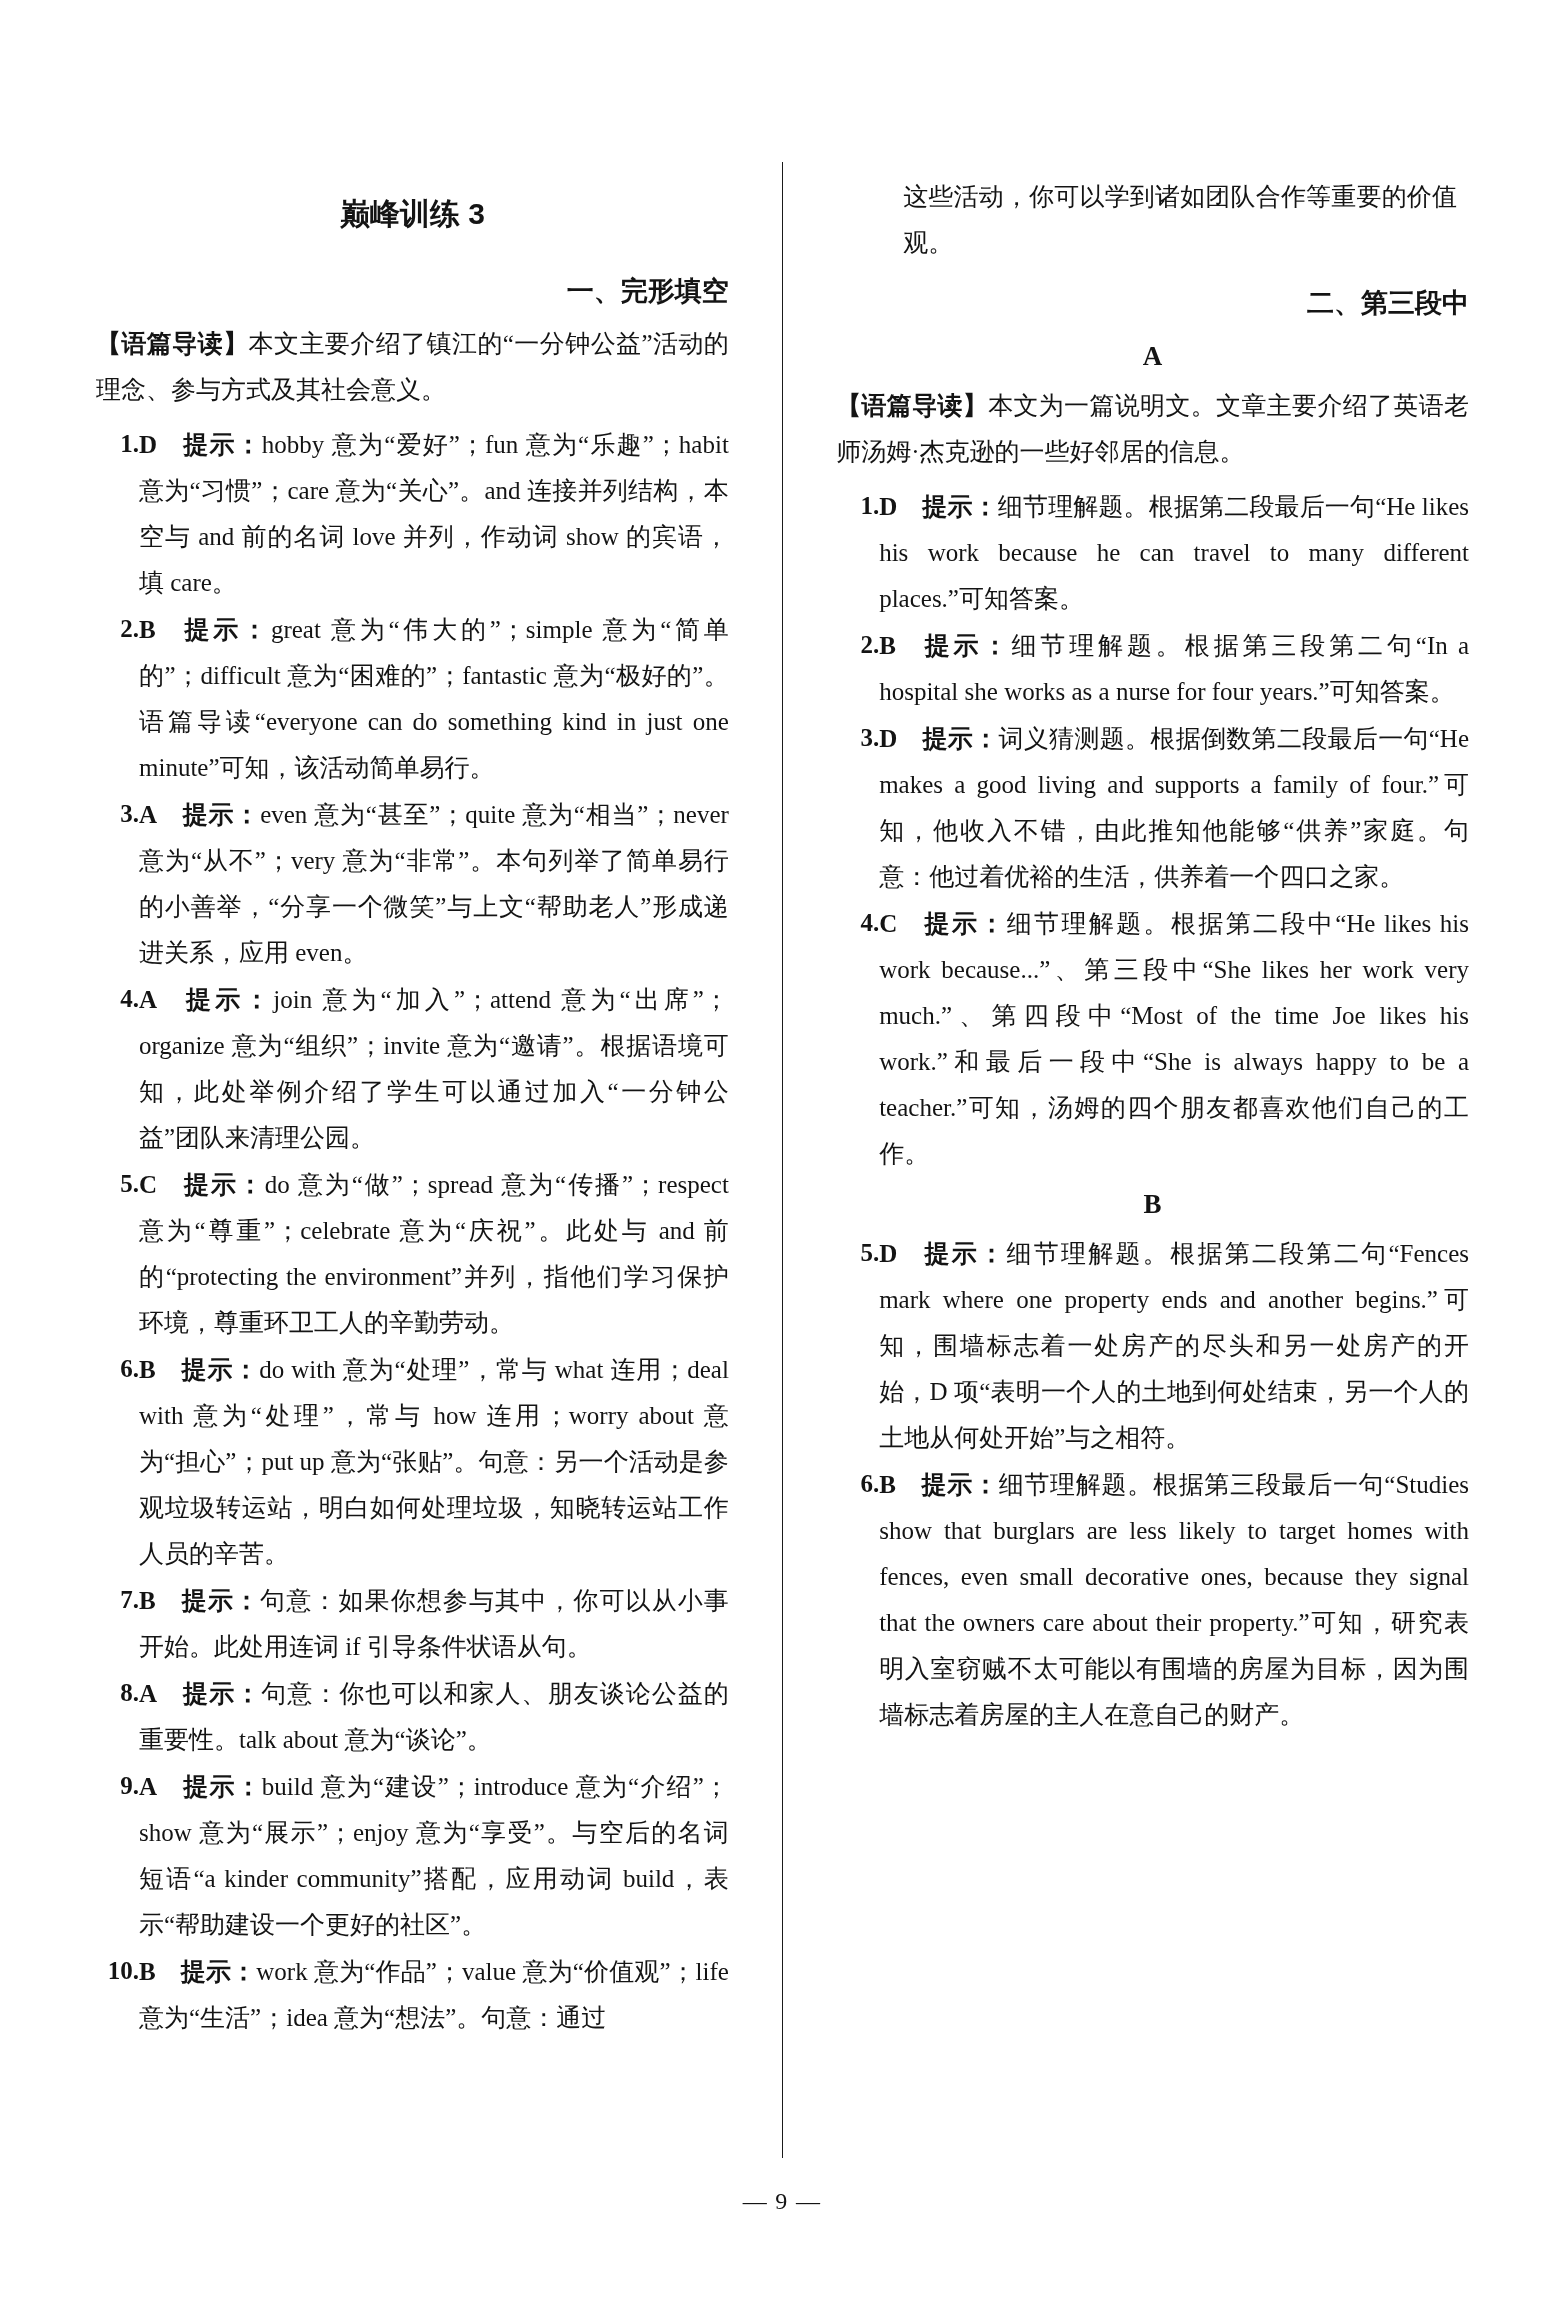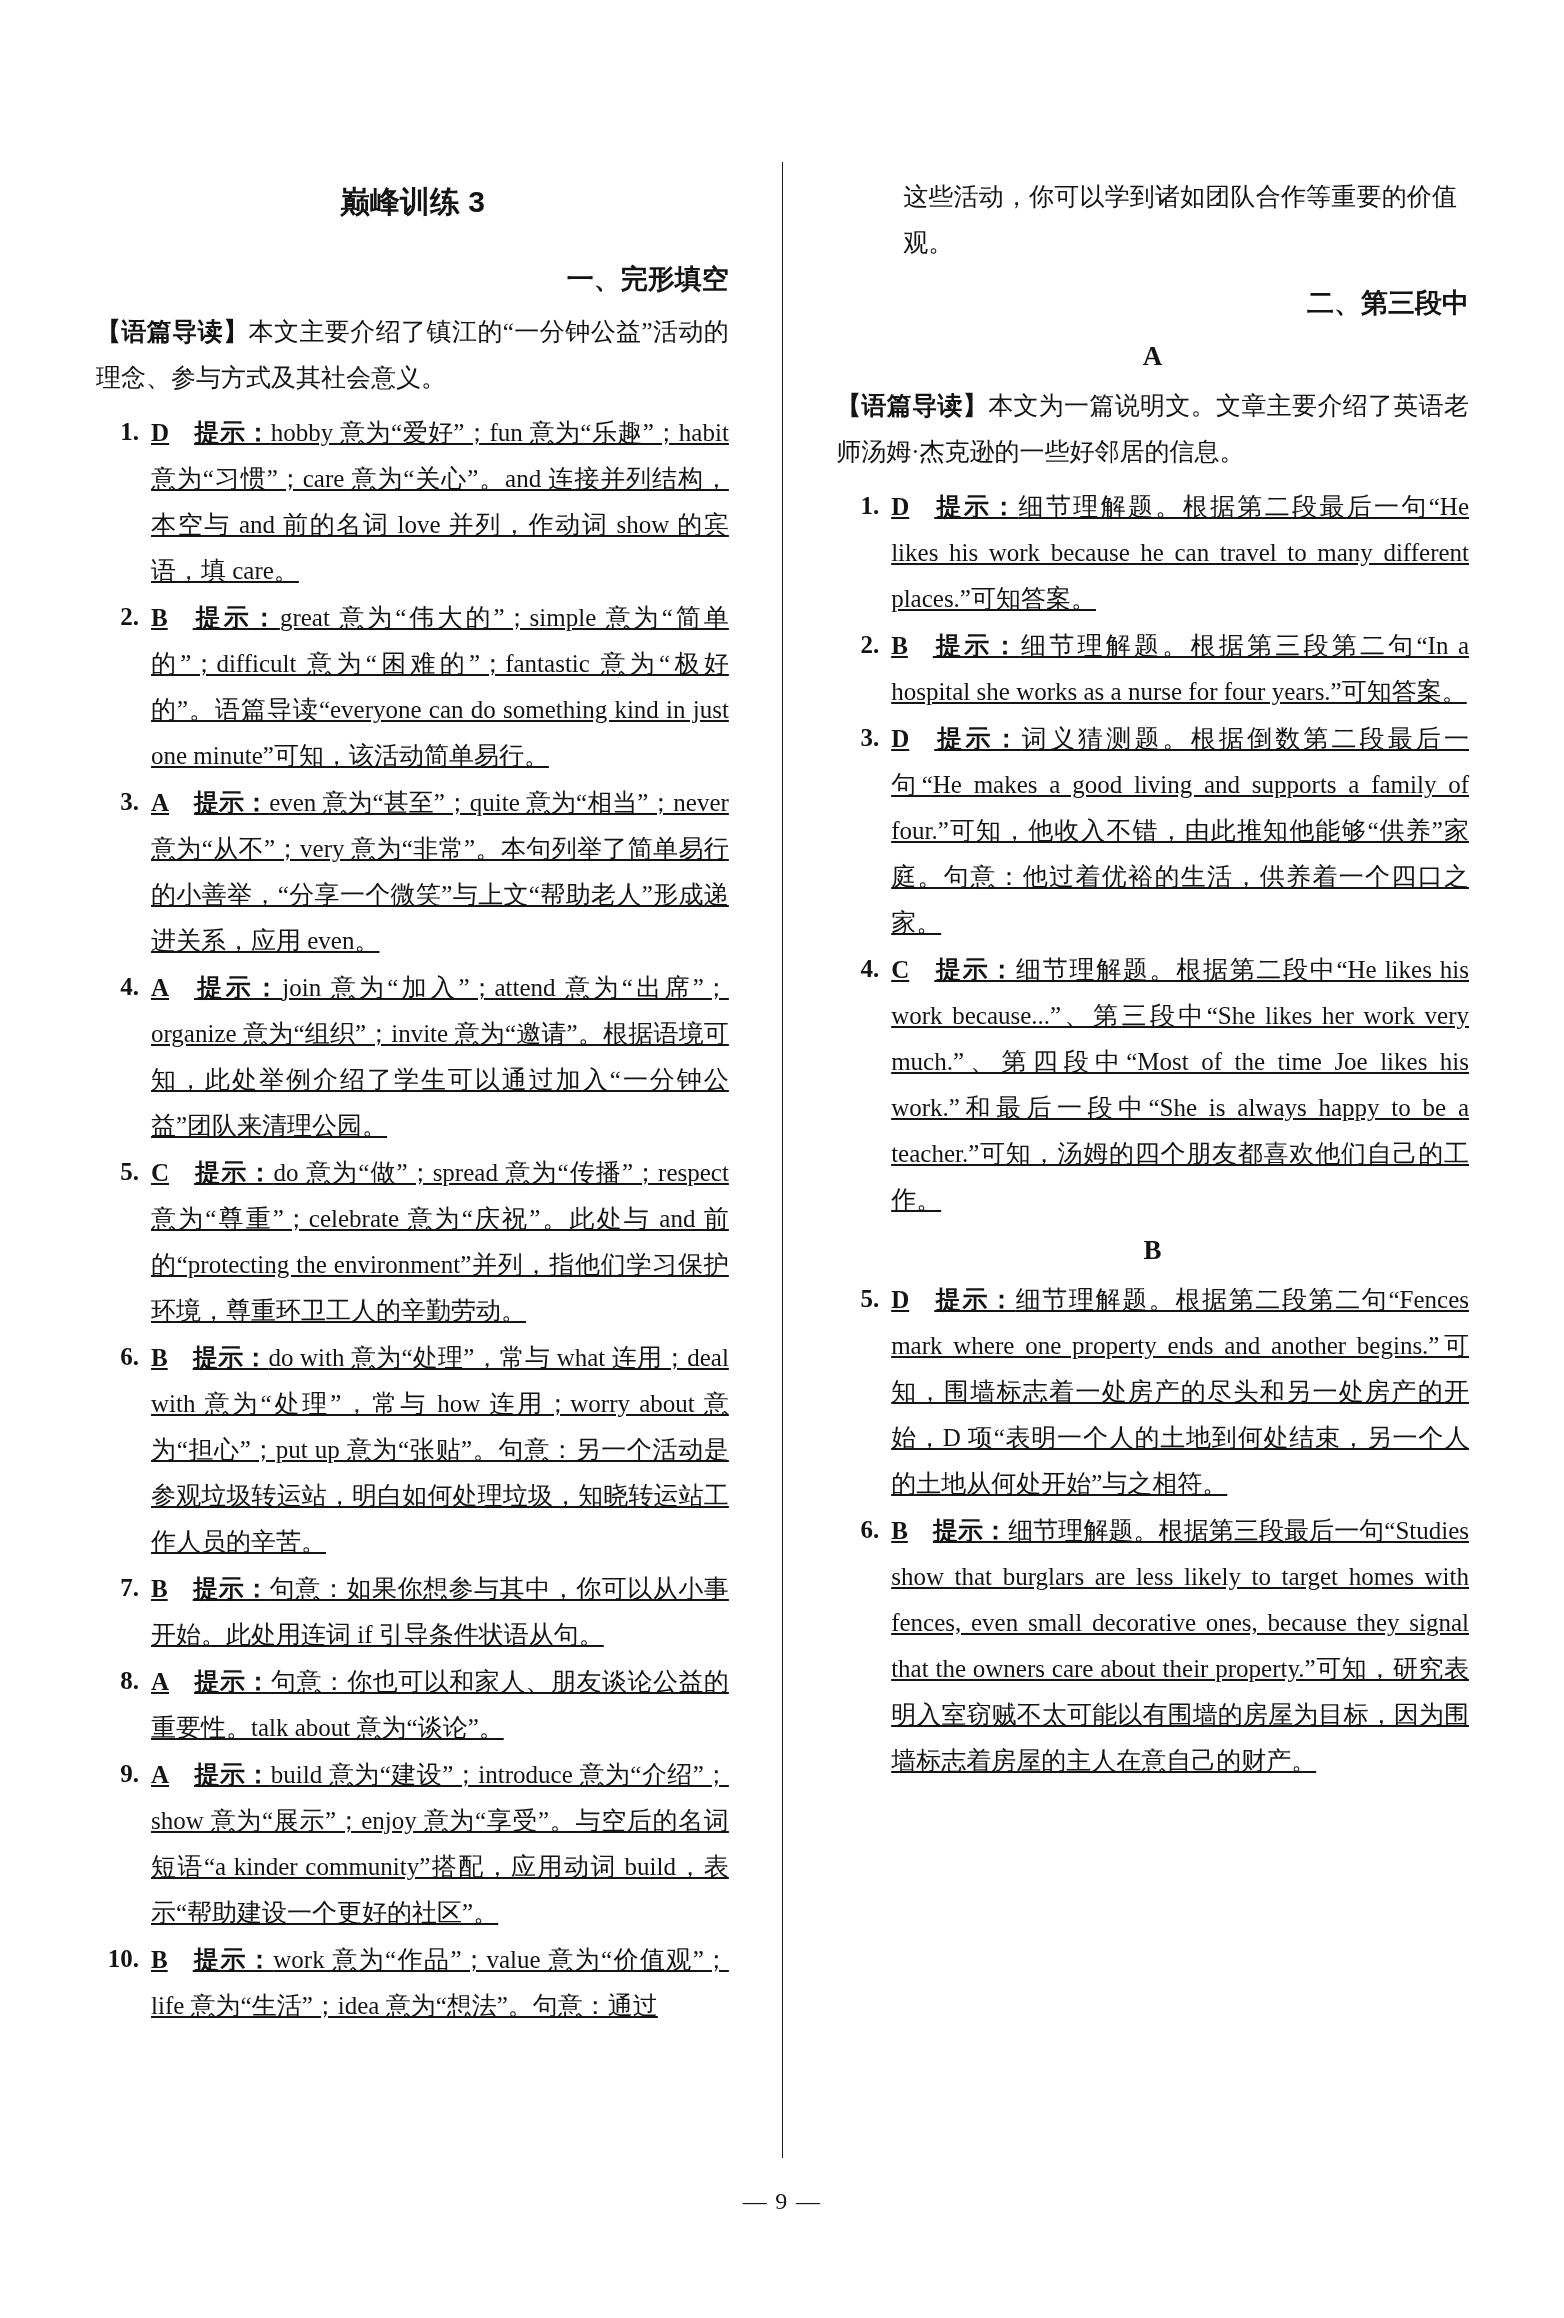--- a/index.html
+++ b/index.html
@@ -32,21 +32,21 @@
     width:1.3px;
     background:#1a1a1a;
     margin:0 53px;
   }
   .doc-title {
     font-family:"Liberation Sans","DejaVu Sans",sans-serif;
     font-weight:bold;
     font-size:30px;
     line-height:46px;
     text-align:center;
-    margin:17px 0 29px;
+    margin:29px 0 29px;
   }
   .section-heading {
     font-family:"Liberation Sans","DejaVu Sans",sans-serif;
     font-weight:bold;
     font-size:27px;
     line-height:50px;
     margin:9.2px 0 4px;
     text-align:right;
   }
   .sub-heading {
@@ -63,23 +63,21 @@
   }
   .item { display:flex; }
   .item .num {
     flex:0 0 43px;
     text-align:right;
     font-weight:bold;
     white-space:nowrap;
   }
   .item .content {
     flex:1;
-    margin-left:12px;
     text-align:justify;
-    text-decoration:underline;
   }
   .ans { font-weight:bold; margin-right:25px; }
   .hint-label {
     font-family:"Liberation Sans","DejaVu Sans",sans-serif;
     font-weight:bold;
   }
   .continuation { padding-left:55px; margin:12px; }
   .footer {
     position:absolute;
     left:0;

